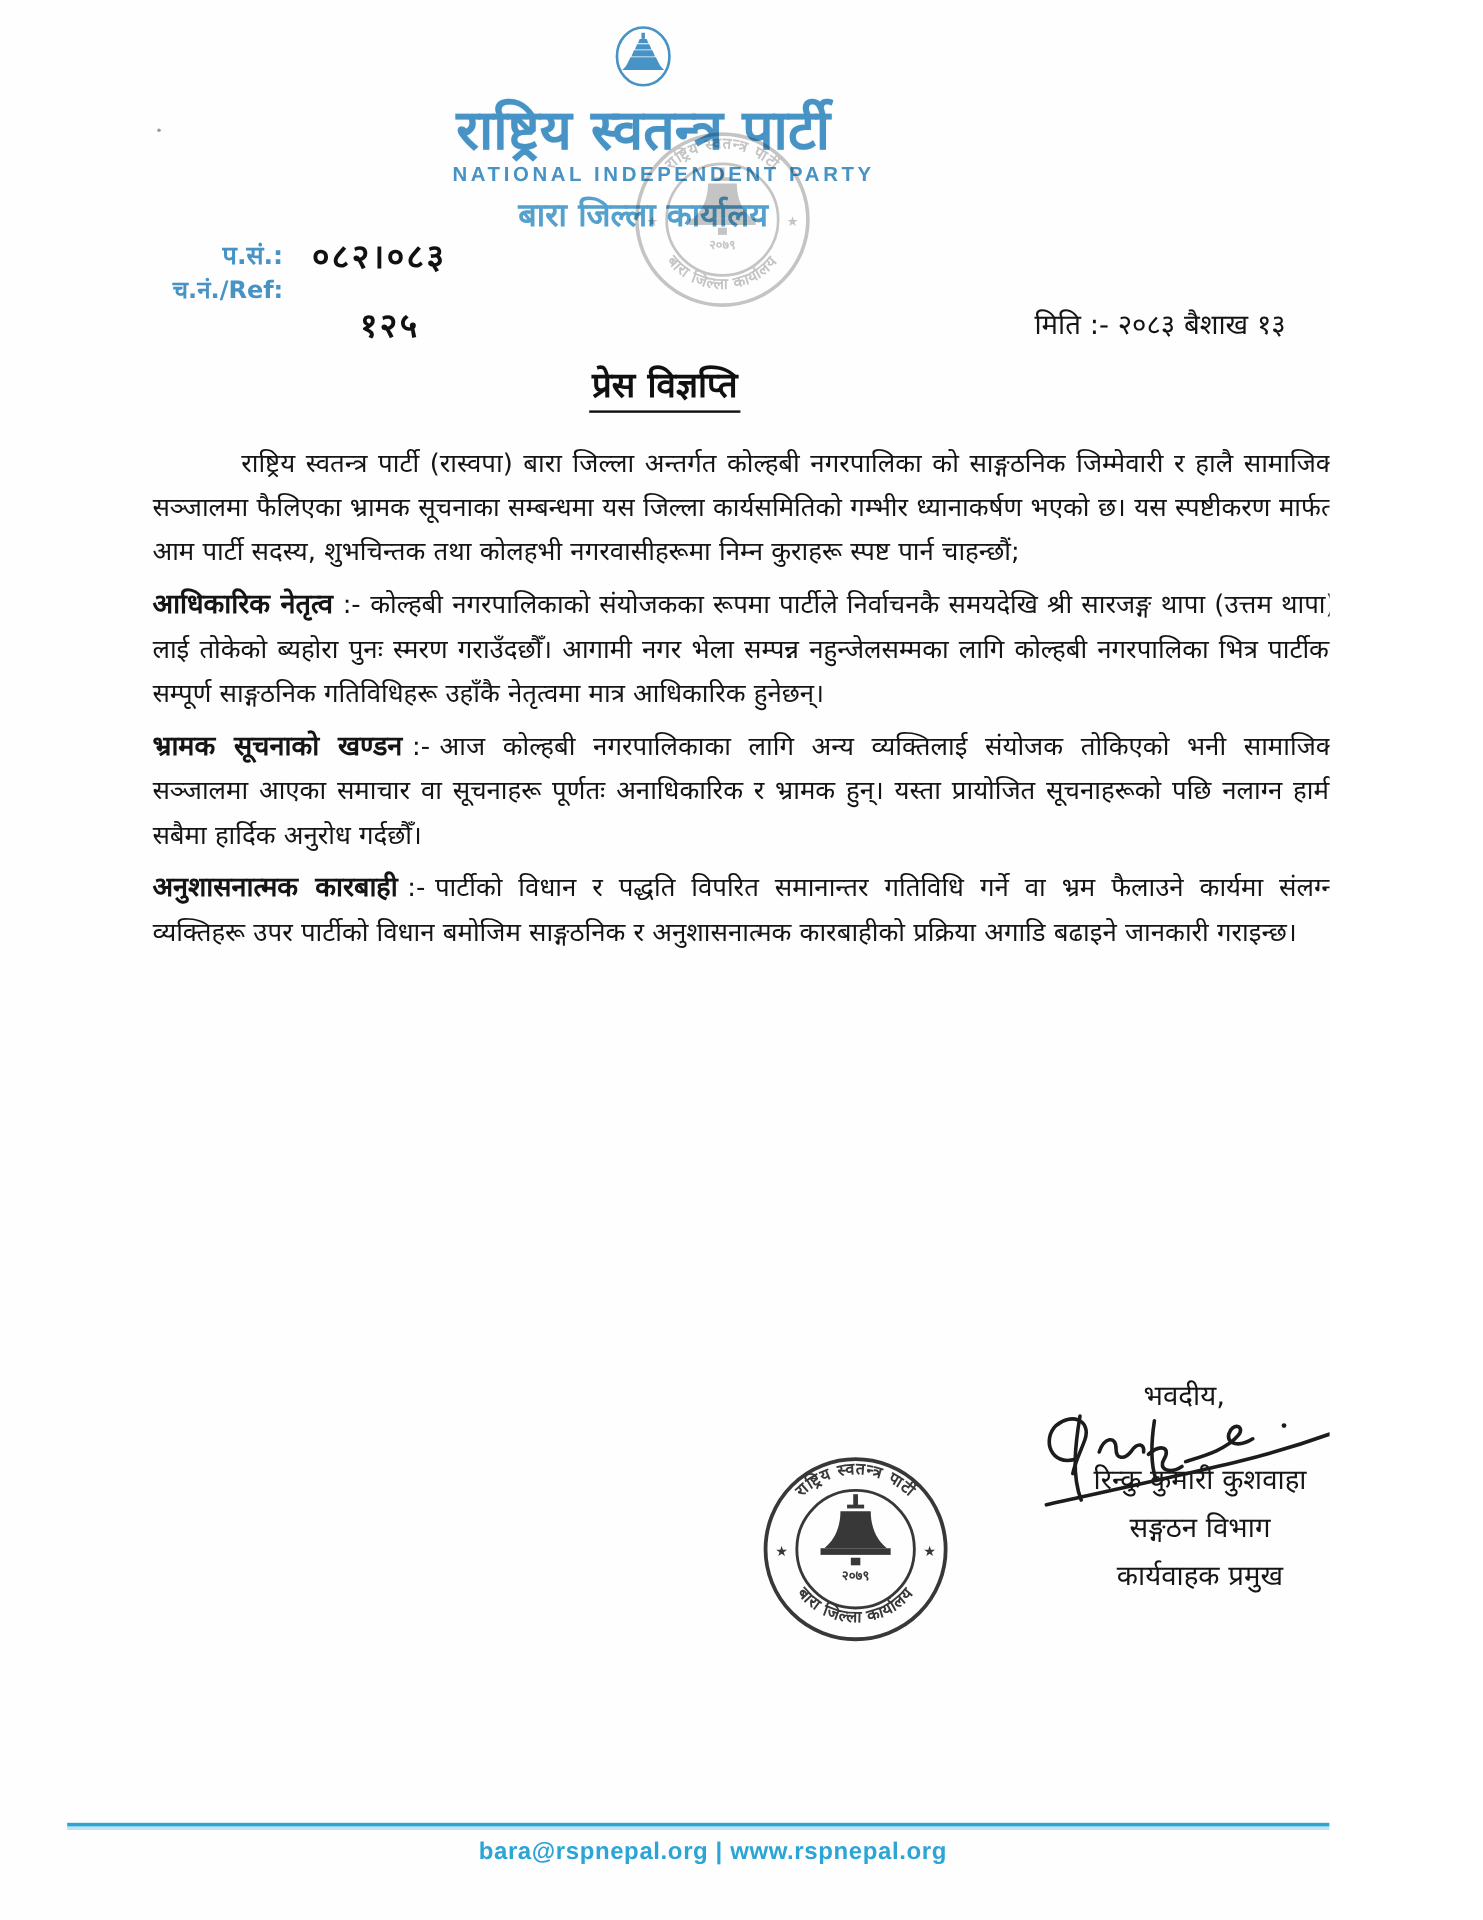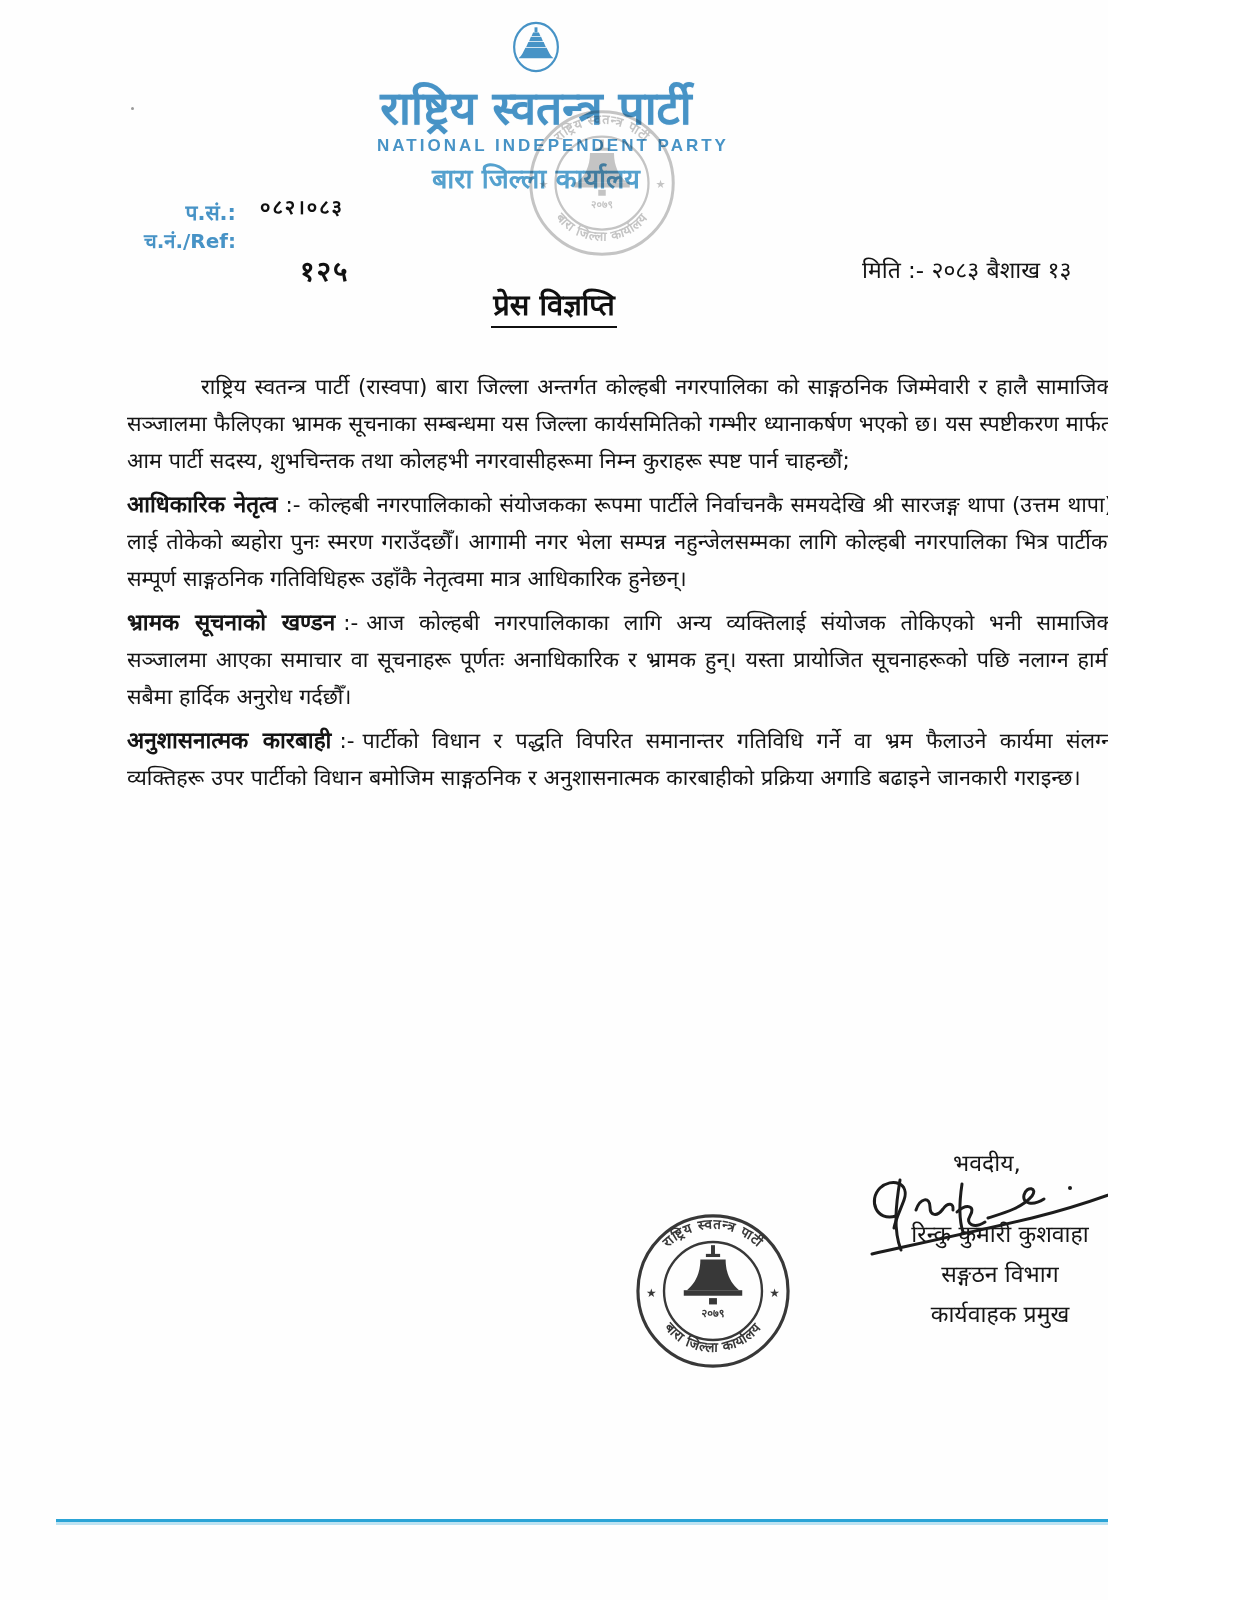--- a/index.html
+++ b/index.html
@@ -46,26 +46,26 @@
     position:absolute;left:527px;top:108px;z-index:3;
     color:var(--stamp-gray);opacity:.5;mix-blend-mode:multiply;
   }
 
   
   .ref-label{position:absolute;left:118px;width:118px;text-align:right;
     color:var(--brand);font-weight:bold;font-size:21px;z-index:2;}
   .ref-label-1{top:198px;}
   .ref-label-2{top:227px;font-size:20px;}
   .hand{font-weight:bold;color:#111;}
-  .ref-value-1{position:absolute;left:260px;top:193px;font-size:20px;letter-spacing:2px;}
+  .ref-value-1{position:absolute;left:260px;top:193px;font-size:28px;letter-spacing:2px;}
   .ref-value-2{position:absolute;left:300px;top:251px;font-size:28px;letter-spacing:2px;}
   .date-line{position:absolute;left:862px;top:253px;font-size:23px;color:#141414;}
 
   
-  .title-wrap{position:absolute;left:0;right:0;top:284px;text-align:center;}
+  .title-wrap{position:absolute;left:0;right:0;top:300px;text-align:center;}
   .doc-title{
     display:inline-block;font-size:29px;font-weight:bold;color:#101010;
     border-bottom:2.5px solid #101010;padding:0 2px 3px 2px;
   }
 
   
   .body{
     position:absolute;left:127px;top:368px;width:986px;height:790px;
     font-size:21.5px;line-height:37px;text-align:justify;color:#141414;
     overflow:hidden;
@@ -200,14 +200,15 @@
       <rect x="97.5" y="42" width="5" height="14"></rect>
       <rect x="91" y="53" width="18" height="4"></rect>
       <path d="M 84,60 L 116,60 C 116,78 123,91 133,99 L 67,99 C 77,91 84,78 84,60 Z"></path>
       <rect x="63" y="99" width="74" height="7"></rect>
       <rect x="95" y="109" width="10" height="8"></rect>
     </g>
     <text x="100" y="133" class="year" text-anchor="middle">२०७९</text>
   </svg>
 
   <div class="footer-line"></div>
+  <div class="footer-text">bara@rspnepal.org | www.rspnepal.org</div>
 
 </div>
 
 </body></html>

